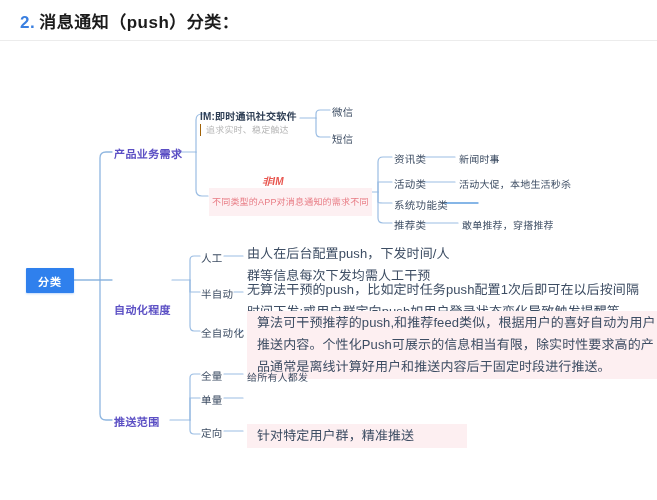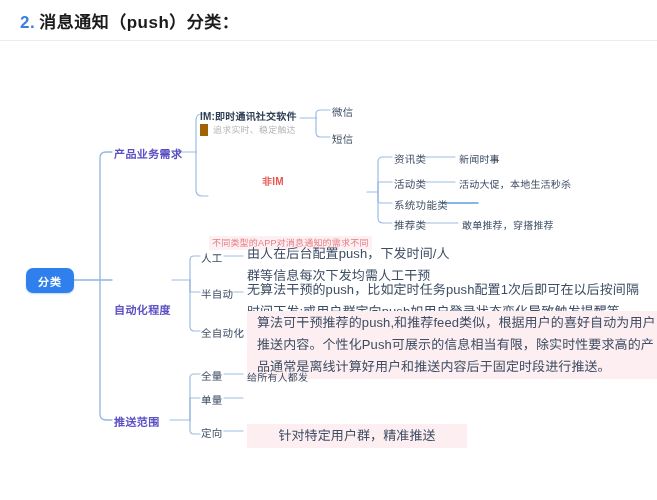--- a/index.html
+++ b/index.html
@@ -28,21 +28,21 @@
   svg#wires{position:absolute;left:0;top:0;width:657px;height:500px;}
   svg#wires path{fill:none;stroke-linecap:round;}
 
   
   .node{position:absolute;white-space:nowrap;}
 
   .root-pill{
     left:26px;top:268px;
     width:48px;height:25px;
     background:#2f80ed;
-    border-radius:7px;
+    border-radius:1px;
     color:#ffffff;font-size:11px;font-weight:700;
     display:flex;align-items:center;justify-content:center;
     letter-spacing:1px;
     box-shadow:0 1px 2px rgba(47,128,237,.3);
   }
 
   .lvl1{
     font-size:11px;font-weight:700;color:#5b4fc4;
     letter-spacing:.4px;
   }
@@ -51,37 +51,36 @@
   }
 
   
   .im-title{
     left:200px;top:108px;
     font-size:10px;font-weight:700;color:#2f3f55;letter-spacing:.2px;
   }
   .im-sub{
     left:200px;top:124px;
     font-size:9px;color:#b6b6b6;
-    border-left:8px solid #a16207;
+    border-left:1px solid #a16207;
     padding-left:5px;line-height:12px;
     letter-spacing:.2px;
   }
 
   
   .nonim-title{
     left:262px;top:173px;
-    font-size:10px;font-weight:700;color:#e8564f;letter-spacing:.2px;
+    font-size:10px;font-weight:700;color:#e8564f;letter-spacing:.2px;font-style:italic;
   }
   .nonim-sub{
     left:209px;top:188px;
     font-size:9px;color:#e87b84;
     background:#fdf0f2;
-    padding:1px 3px;line-height:12px;
+    padding:8px 3px;line-height:12px;
     letter-spacing:.2px;
-    margin-top:48px;
   }
 
   
   .desc{
     position:absolute;
     font-size:13px;color:#3d4d63;
     line-height:22px;letter-spacing:.1px;
     white-space:normal;
   }
   .desc.pinkbg{background:#fdeff1;padding:1px 10px;}
@@ -182,15 +181,15 @@
   <div class="desc pinkbg" style="left:247px;top:311px;width:404px;">算法可干预推荐的push,和推荐feed类似，根据用户的喜好自动为用户推送内容。个性化Push可展示的信息相当有限，除实时性要求高的产品通常是离线计算好用户和推送内容后于固定时段进行推送。</div>
 
   <div class="node lvl1" style="left:114px;top:413px;">推送范围</div>
 
   <div class="node lvl2" style="left:201px;top:368px;">全量</div>
   <div class="leafline" style="left:247px;top:369px;">给所有人都发</div>
 
   <div class="node lvl2" style="left:201px;top:392px;">单量</div>
 
   <div class="node lvl2" style="left:201px;top:425px;">定向</div>
-  <div class="desc pinkbg" style="left:247px;top:424px;width:200px;text-align:center;">针对特定用户群，精准推送</div>
+  <div class="desc pinkbg" style="left:247px;top:424px;width:200px;">针对特定用户群，精准推送</div>
 
 </div>
 
 </body></html>

